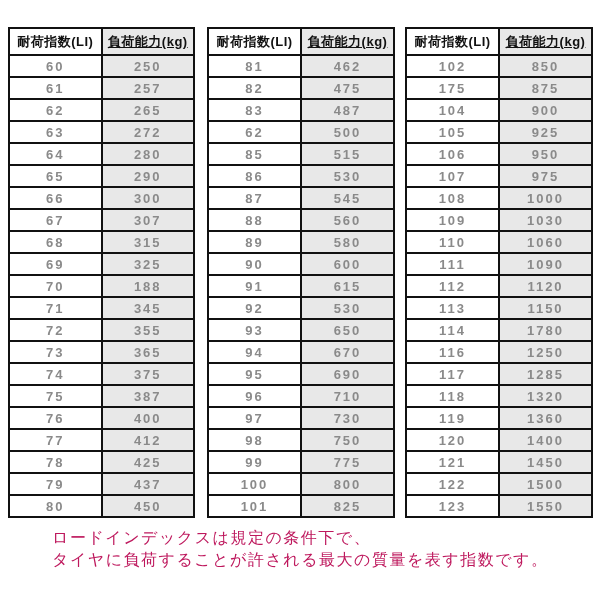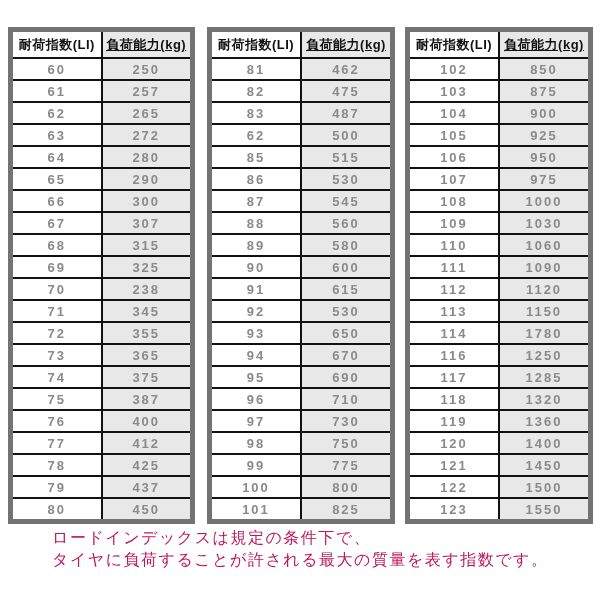--- a/index.html
+++ b/index.html
@@ -3,21 +3,21 @@
 <meta charset="utf-8">
 <style>
   html,body{margin:0;padding:0;}
   body{
     width:600px;height:600px;background:#ffffff;position:relative;overflow:hidden;
     font-family:"Liberation Sans","DejaVu Sans",sans-serif;
   }
   .page{position:absolute;inset:0;background:#ffffff;}
   table.li-table{
     position:absolute;top:27px;border-collapse:collapse;table-layout:fixed;
-    border:5px solid #737373;background:#ffffff;
+    border:2px solid #737373;background:#ffffff;
   }
   #table-0{left:8px;width:187px;}
   #table-1{left:207px;width:188px;}
   #table-2{left:405px;width:188px;}
   .li-table th,.li-table td{
     border:2px solid #111111;text-align:center;vertical-align:middle;
     padding:0;overflow:hidden;white-space:nowrap;
   }
   .li-table th{
     height:25px;font-size:13px;font-weight:bold;color:#111111;
@@ -82,21 +82,21 @@
         <tr>
           <td class="c-li">68</td>
           <td class="c-kg">315</td>
         </tr>
         <tr>
           <td class="c-li">69</td>
           <td class="c-kg">325</td>
         </tr>
         <tr>
           <td class="c-li">70</td>
-          <td class="c-kg">238</td>
+          <td class="c-kg">188</td>
         </tr>
         <tr>
           <td class="c-li">71</td>
           <td class="c-kg">345</td>
         </tr>
         <tr>
           <td class="c-li">72</td>
           <td class="c-kg">355</td>
         </tr>
         <tr>
@@ -235,21 +235,21 @@
         <th class="col-li">耐荷指数(LI)</th>
         <th class="col-kg">負荷能力(kg)</th>
       </tr>
     </thead>
     <tbody>
         <tr>
           <td class="c-li">102</td>
           <td class="c-kg">850</td>
         </tr>
         <tr>
-          <td class="c-li">103</td>
+          <td class="c-li">175</td>
           <td class="c-kg">875</td>
         </tr>
         <tr>
           <td class="c-li">104</td>
           <td class="c-kg">900</td>
         </tr>
         <tr>
           <td class="c-li">105</td>
           <td class="c-kg">925</td>
         </tr>

